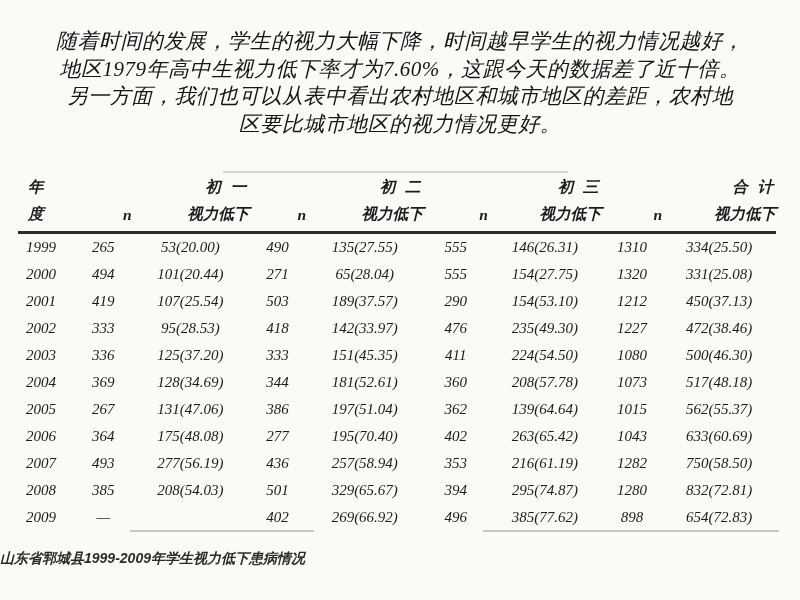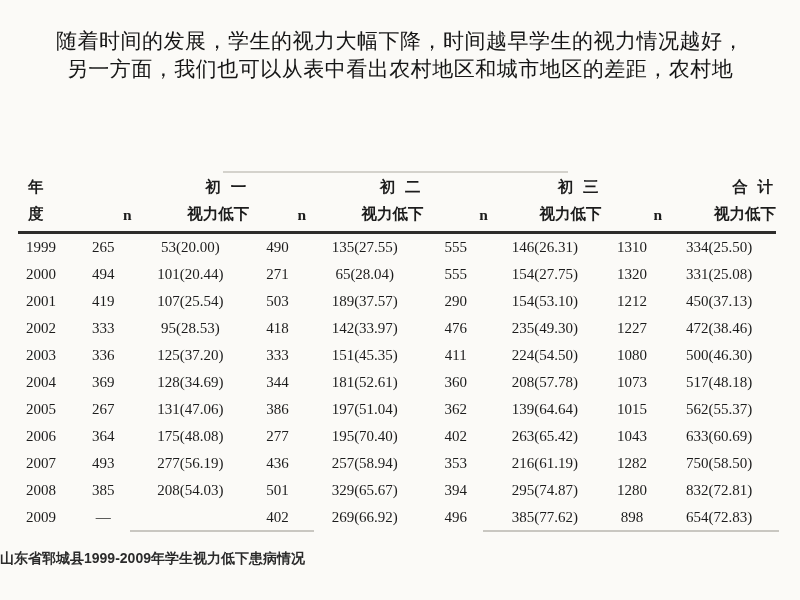--- a/index.html
+++ b/index.html
@@ -10,20 +10,21 @@
     width: 800px;
     height: 600px;
     background: #fbfaf7;
     overflow: hidden;
     font-family: "Liberation Serif", "DejaVu Serif", serif;
   }
   .slide {
     position: relative;
     width: 800px;
     height: 600px;
+    font-style: italic;
   }
   .intro {
     position: absolute;
     top: 28px;
     left: 30px;
     width: 740px;
     text-align: center;
     font-size: 21px;
     line-height: 27.5px;
     color: #161616;
@@ -102,21 +103,23 @@
     color: #2b2b2b;
   }
 </style>
 </head>
 <body style="background: rgb(251, 250, 247);">
 
 <div class="slide">
 
   <div class="intro">
     <div class="para-line">随着时间的发展，学生的视力大幅下降，时间越早学生的视力情况越好，</div>
+    <div class="para-line">地区1979年高中生视力低下率才为7.60%，这跟今天的数据差了近十倍。</div>
     <div class="para-line">另一方面，我们也可以从表中看出农村地区和城市地区的差距，农村地</div>
+    <div class="para-line">区要比城市地区的视力情况更好。</div>
   </div>
 
   <div class="table-wrap">
     <div class="top-rule"></div>
 
     <table class="vision">
       <colgroup>
         <col style="width:7.5%">
         <col style="width:7.5%">
           <col style="width:15.5%">

